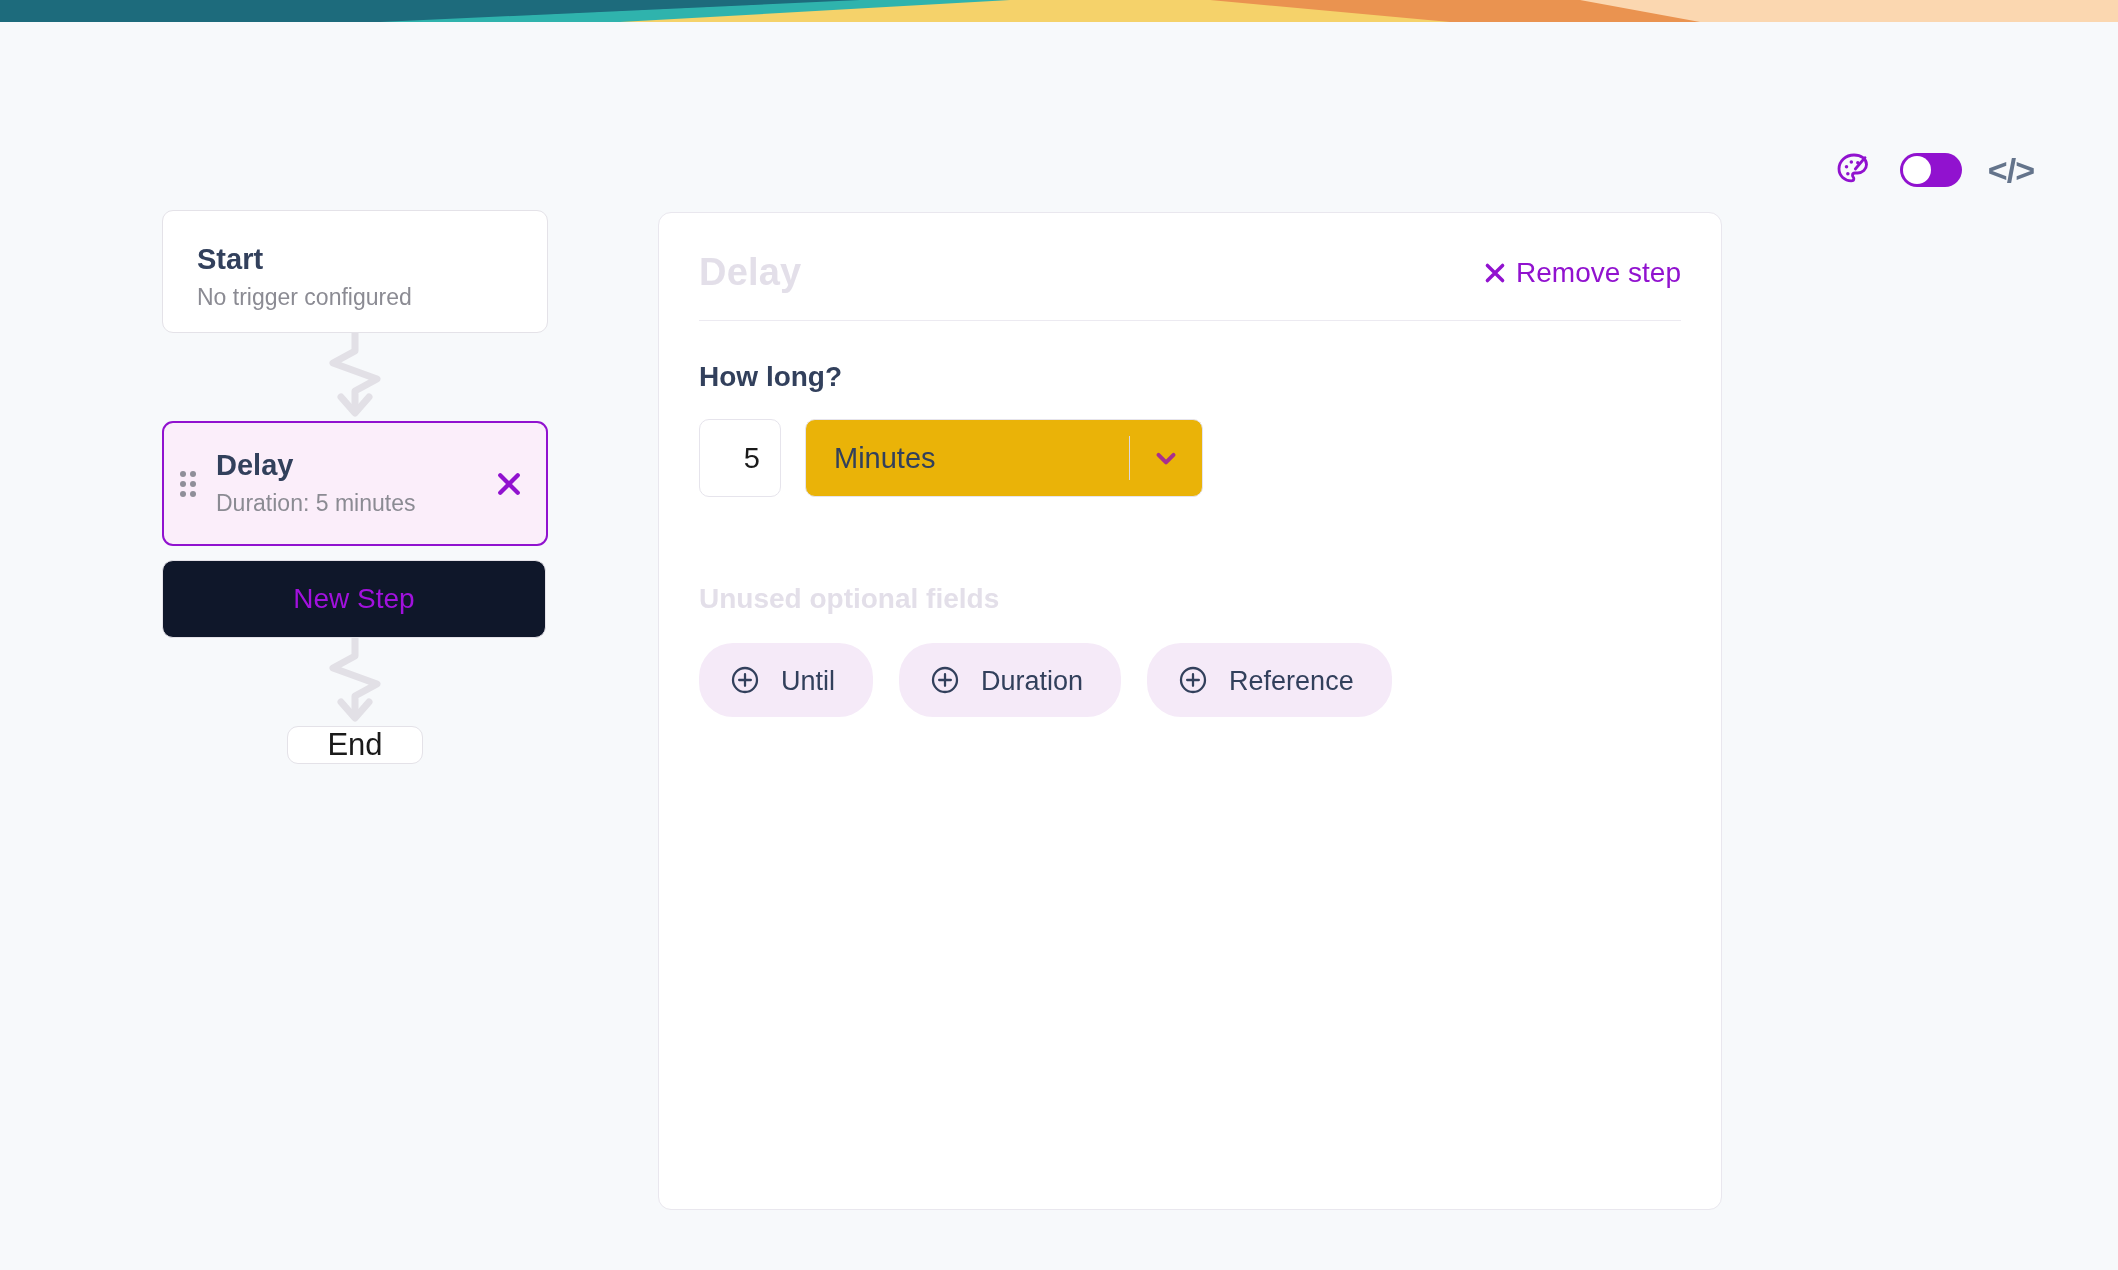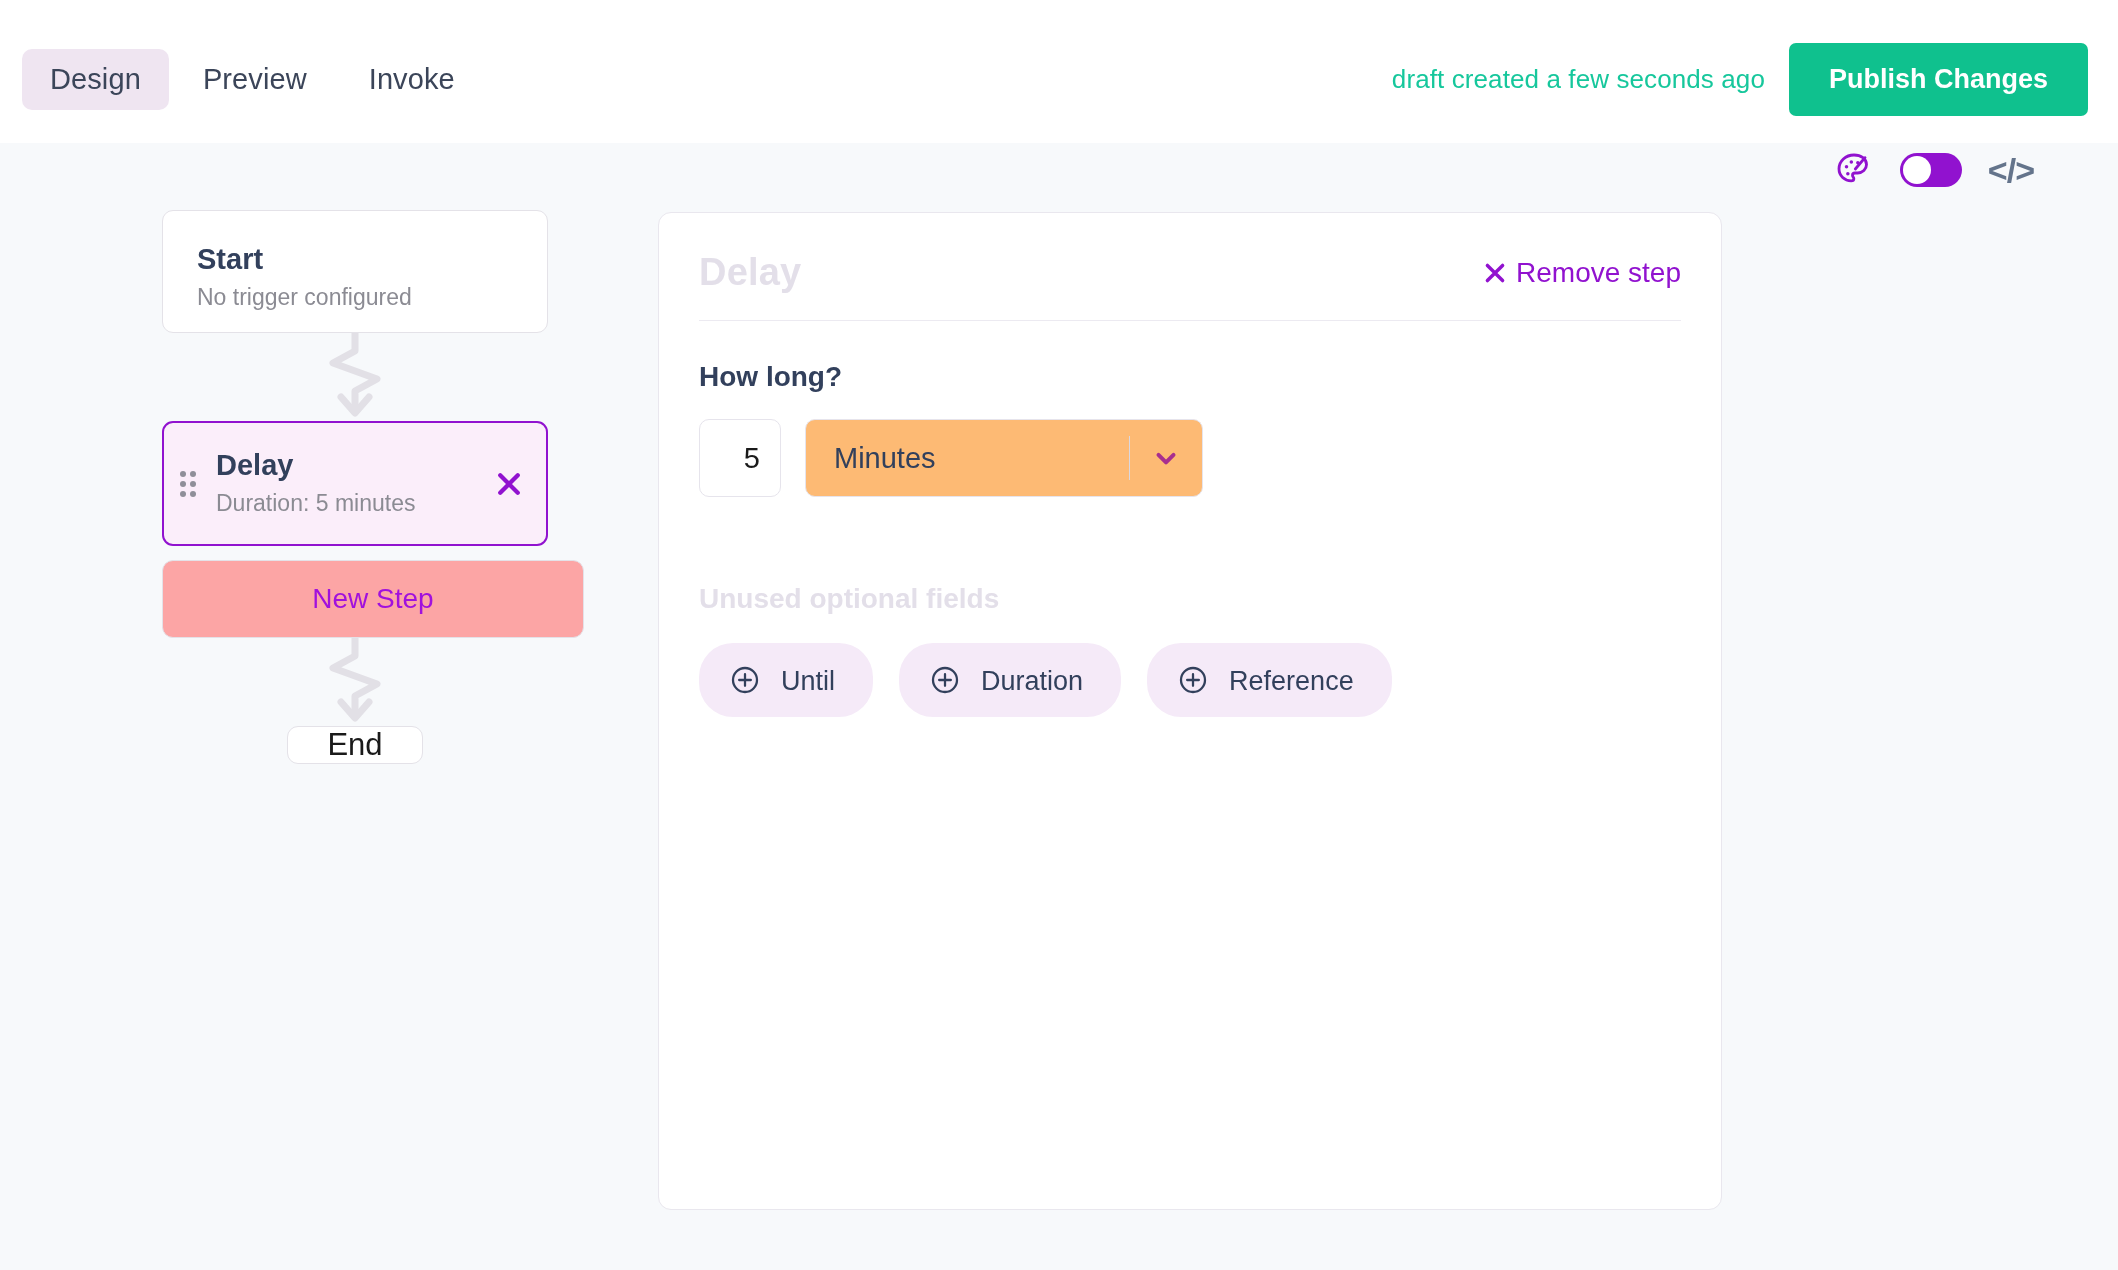--- a/index.html
+++ b/index.html
@@ -200,22 +200,22 @@
     background: none;
     border: none;
     cursor: pointer;
     line-height: 1;
     display: flex;
     align-items: center;
     justify-content: center;
   }
 
   .node-newstep {
-    width: 422px;
-    background: #fca5a5;
+    width: 384px;
+    background: #0f172a;
     border: 1px solid #e4e2e8;
     border-radius: 11px;
     padding: 22px 0;
     text-align: center;
     color: #a111dd;
     font-size: 28px;
     cursor: pointer;
     font-family: "Liberation Sans", sans-serif;
   }
 
@@ -302,21 +302,21 @@
     font-family: "Liberation Sans", sans-serif;
     background: #ffffff;
     outline: none;
   }
   .select-wrap {
     position: relative;
     width: 398px;
     height: 78px;
     border: 1px solid #e6e4ec;
     border-radius: 10px;
-    background: #fdba74;
+    background: #eab308;
     display: flex;
     align-items: center;
     cursor: pointer;
   }
   .select-value {
     font-size: 29px;
     color: #32405c;
     padding-left: 28px;
     flex: 1;
   }
@@ -367,31 +367,20 @@
   <div class="color-band">
     <svg width="2118" height="22" viewBox="0 0 2118 22" xmlns="http://www.w3.org/2000/svg">
       <polygon points="0,0 880,0 400,22 0,22" fill="#1d6b7c"></polygon>
       <polygon points="860,0 1030,0 640,22 380,22" fill="#2fb3ad"></polygon>
       <polygon points="1010,0 1230,0 1480,22 620,22" fill="#f5d26a"></polygon>
       <polygon points="1210,0 1600,0 1720,22 1450,22" fill="#ea9350"></polygon>
       <polygon points="1580,0 2118,0 2118,22 1700,22" fill="#fbd7b0"></polygon>
     </svg>
   </div>
 
-  <div class="header">
-    <div class="tabs">
-      <button class="tab active">Design</button>
-      <button class="tab">Preview</button>
-      <button class="tab">Invoke</button>
-    </div>
-    <div class="header-right">
-      <span class="draft-status">draft created a few seconds ago</span>
-      <button class="publish-btn">Publish Changes</button>
-    </div>
-  </div>
 
   <div class="mode-row">
     <button class="icon-btn" aria-label="palette">
       <svg width="40" height="40" viewBox="0 0 24 24" fill="none" xmlns="http://www.w3.org/2000/svg">
         <path d="M12 3C7 3 3 6.6 3 11.3c0 4.3 3.4 7.2 7.3 7.2 1 0 1.6-.5 1.6-1.3 0-.4-.2-.7-.4-1-.3-.3-.4-.6-.4-1 0-.8.7-1.4 1.5-1.4h1.6c2.9 0 5.3-2.2 5.3-5.1C19.5 5.4 16.3 3 12 3z" stroke="#9112cf" stroke-width="1.7" stroke-linejoin="round"></path>
         <circle cx="7.5" cy="10" r="1.05" fill="#9112cf"></circle>
         <circle cx="10.4" cy="7.2" r="1.05" fill="#9112cf"></circle>
         <circle cx="14.3" cy="7.6" r="1.05" fill="#9112cf"></circle>
         <circle cx="8.3" cy="14.3" r="1.05" fill="#9112cf"></circle>
         <path d="M12.8 11.4L18.6 4.6" stroke="#9112cf" stroke-width="1.7" stroke-linecap="round"></path>

